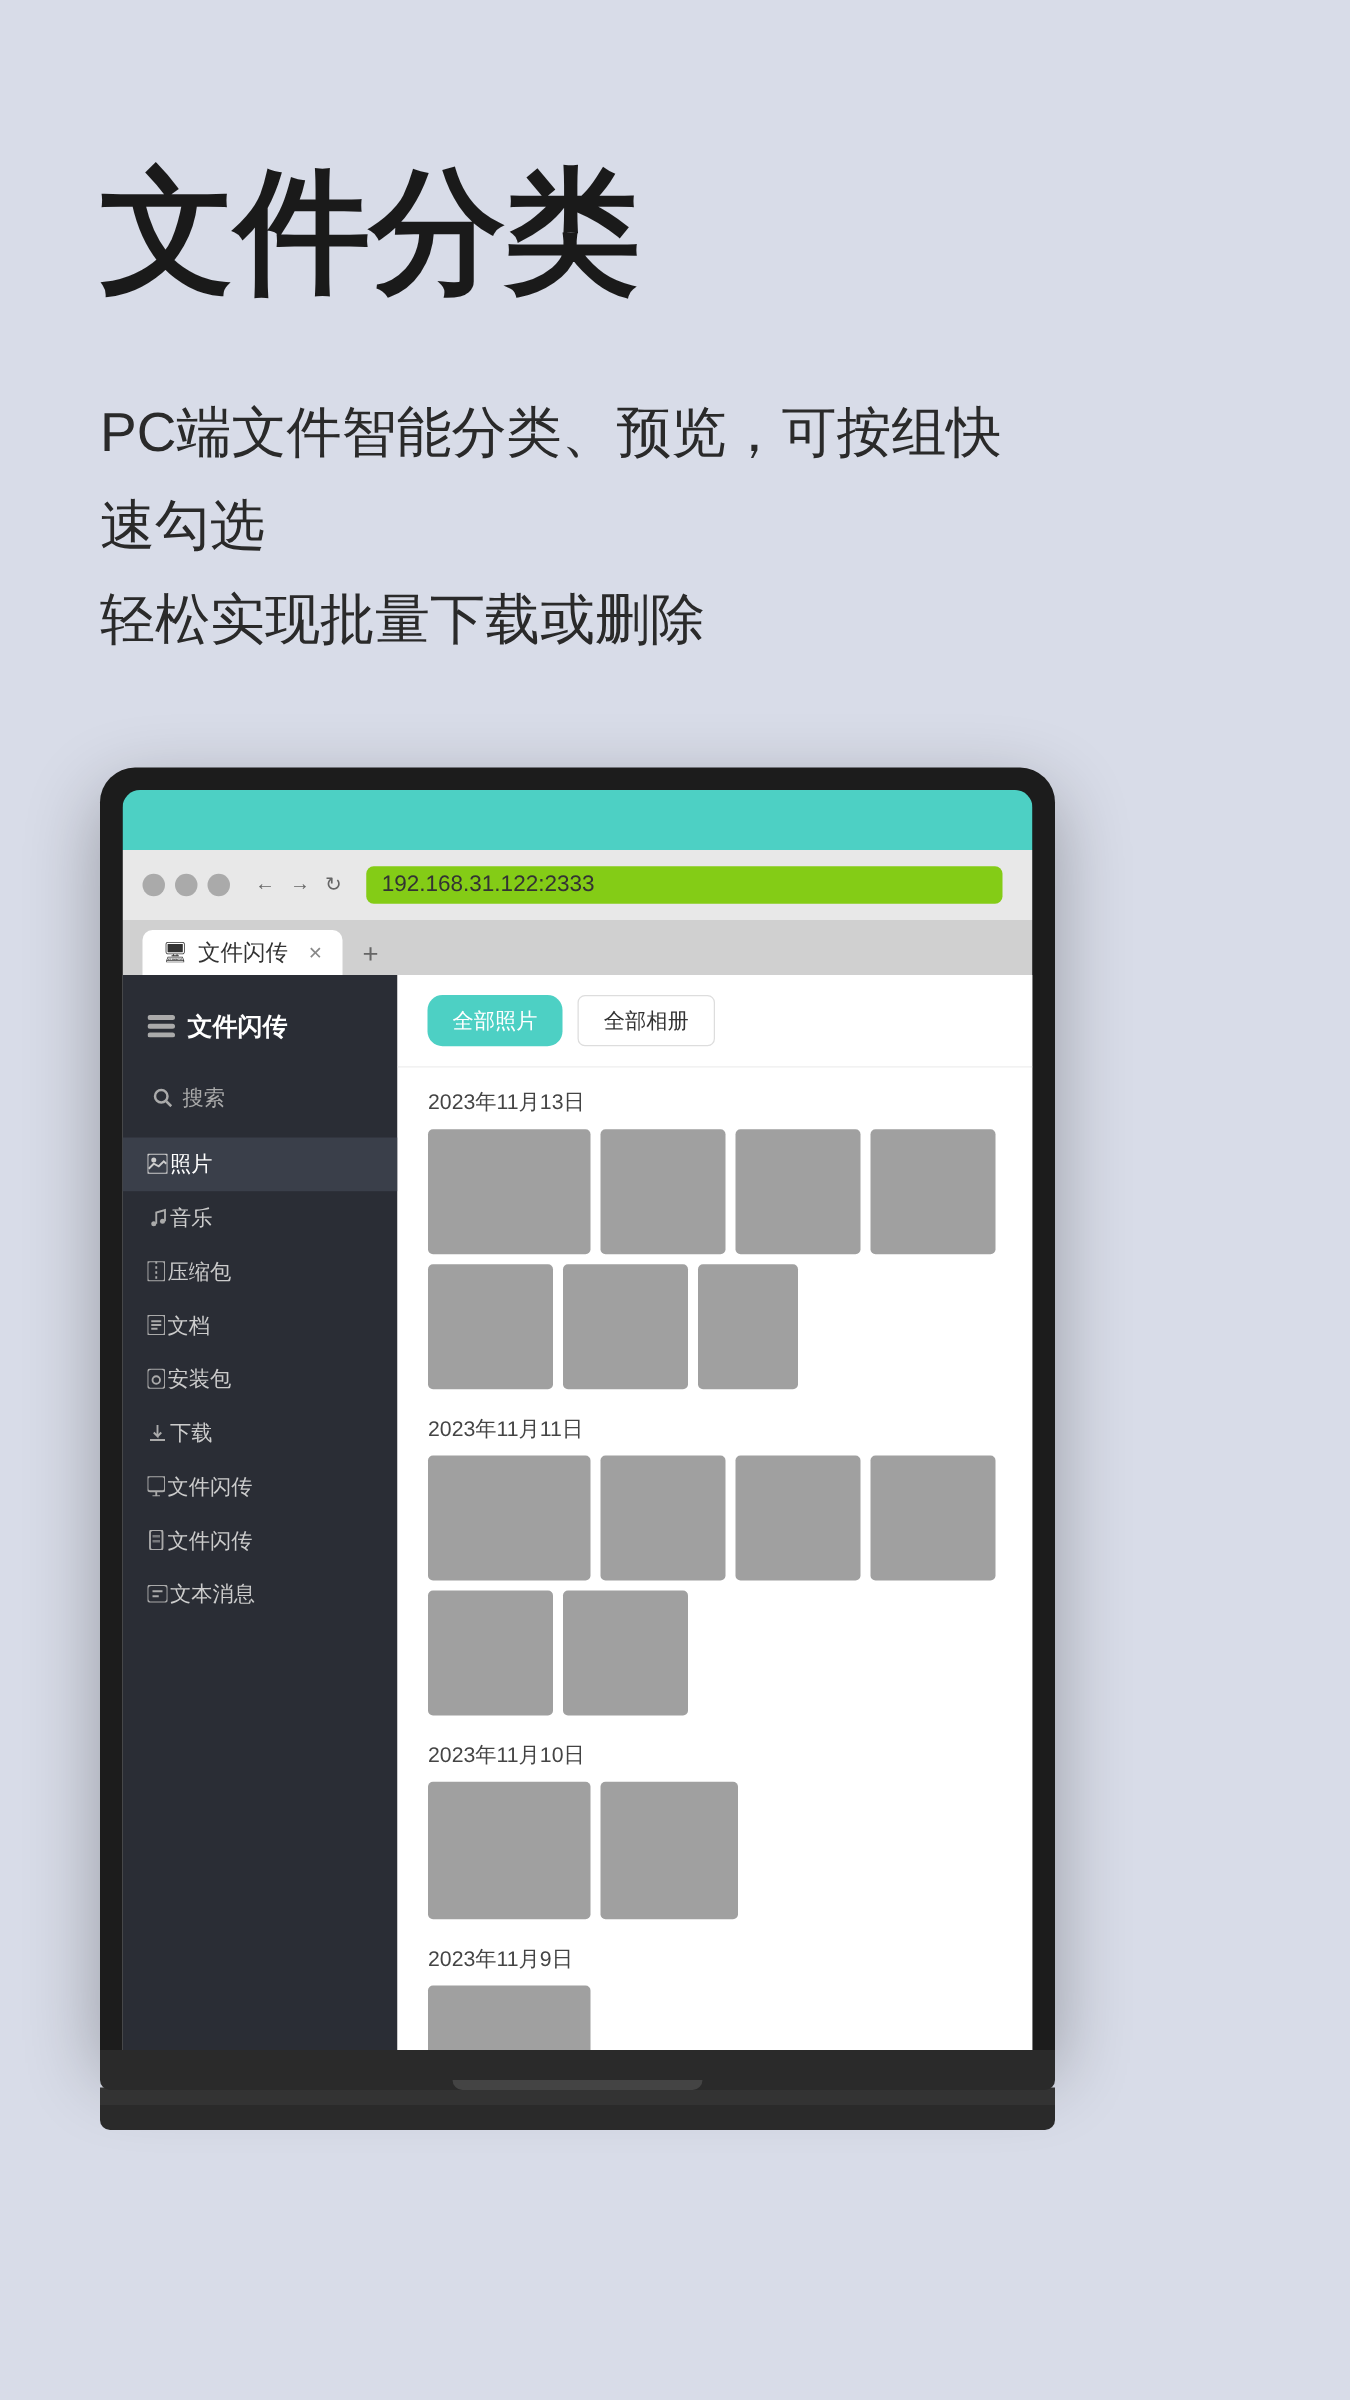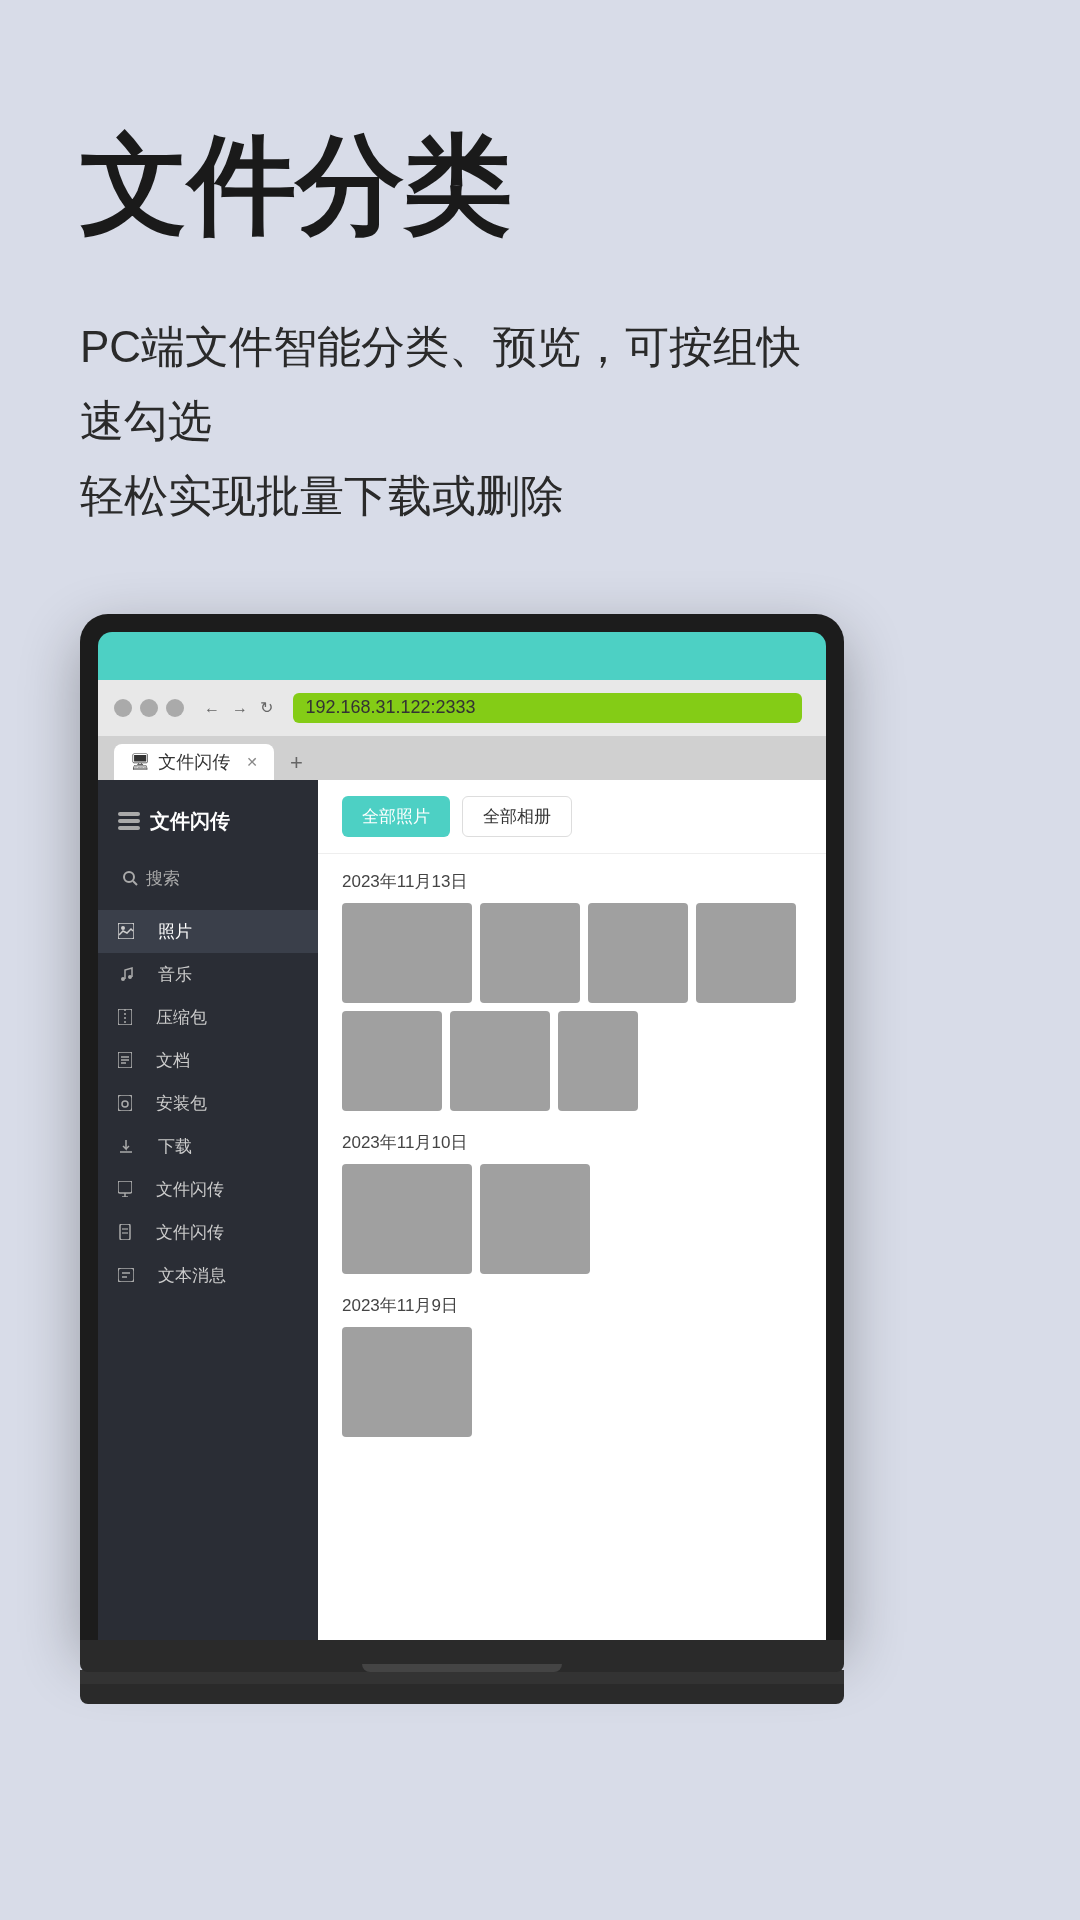--- a/index.html
+++ b/index.html
@@ -172,21 +172,21 @@
       gap: 8px;
       color: #aaa;
       font-size: 17px;
       padding: 4px 8px;
     }
 
     .sidebar-nav-item {
       padding: 10px 20px;
       display: flex;
       align-items: center;
-      gap: 24px;
+      gap: 2px;
       color: #ccc;
       font-size: 17px;
       cursor: pointer;
     }
 
     .sidebar-nav-item.active {
       background: #3a3f4a;
       color: white;
     }
 
@@ -210,20 +210,21 @@
       padding: 8px 20px;
       border-radius: 6px;
       font-size: 17px;
       cursor: pointer;
       border: none;
     }
 
     .toolbar-btn.active {
       background: #4dd0c4;
       color: white;
+      border-radius: 12px;
     }
 
     .toolbar-btn.inactive {
       background: transparent;
       color: #333;
       border: 1px solid #ddd;
     }
 
     .photo-grid-area {
       flex: 1;
@@ -439,20 +440,31 @@
                   <div class="photo-thumb" style="width:130px;height:100px;"></div>
                   <div class="photo-thumb" style="width:100px;height:100px;"></div>
                   <div class="photo-thumb" style="width:100px;height:100px;"></div>
                   <div class="photo-thumb" style="width:100px;height:100px;"></div>
                   <div class="photo-thumb" style="width:100px;height:100px;"></div>
                   <div class="photo-thumb" style="width:100px;height:100px;"></div>
                   <div class="photo-thumb" style="width:80px;height:100px;"></div>
                 </div>
               </div>
 
+              <div class="date-group">
+                <div class="date-label">2023年11月11日</div>
+                <div class="photo-row">
+                  <div class="photo-thumb" style="width:130px;height:100px;"></div>
+                  <div class="photo-thumb" style="width:100px;height:100px;"></div>
+                  <div class="photo-thumb" style="width:100px;height:100px;"></div>
+                  <div class="photo-thumb" style="width:100px;height:100px;"></div>
+                  <div class="photo-thumb" style="width:100px;height:100px;"></div>
+                  <div class="photo-thumb" style="width:100px;height:100px;"></div>
+                </div>
+              </div>
 
               <div class="date-group">
                 <div class="date-label">2023年11月10日</div>
                 <div class="photo-row">
                   <div class="photo-thumb" style="width:130px;height:110px;"></div>
                   <div class="photo-thumb" style="width:110px;height:110px;"></div>
                 </div>
               </div>
 
               <div class="date-group">

